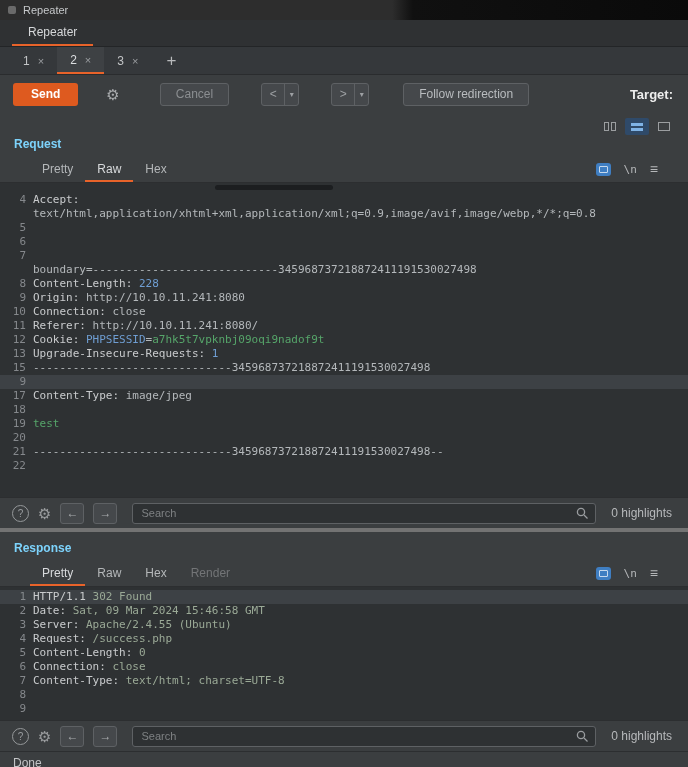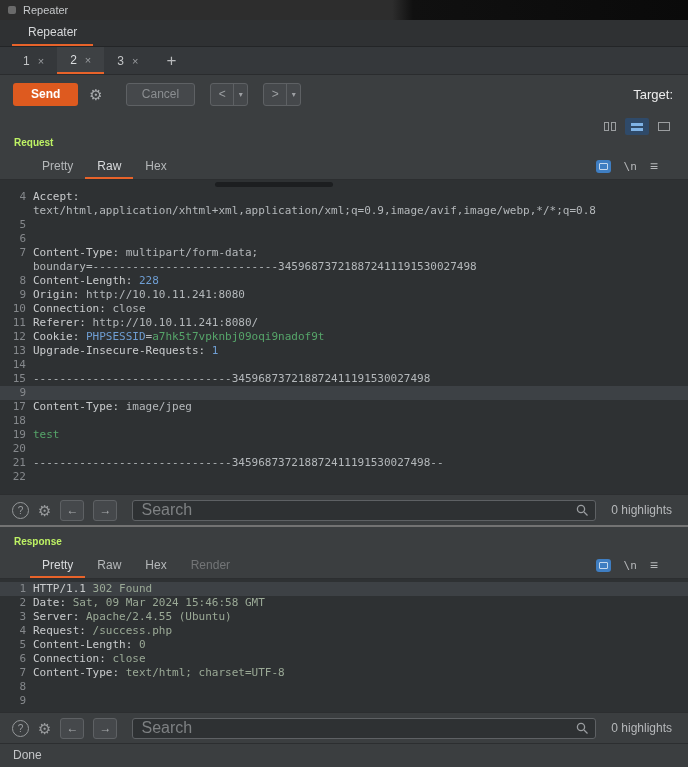--- a/index.html
+++ b/index.html
@@ -24,43 +24,43 @@
   .maintab{padding:4px 16px 5px;font-size:12px;color:#d6d8da;border-bottom:2px solid #e8632a}
 
   
   .subtabs{height:27px;flex:none;background:#35383b;display:flex;align-items:stretch;padding-left:10px;border-bottom:1px solid #2a2c2e}
   .subtab{display:flex;align-items:center;gap:8px;padding:0 13px;font-size:12px;color:#c2c4c6;cursor:default}
   .subtab .x{color:#9a9da0;font-size:11px}
   .subtab.active{background:#3e4144;color:#dcdee0;border-bottom:2px solid #e8632a}
   .addtab{display:flex;align-items:center;padding:0 11px;font-size:17px;color:#b8babc;margin-left:4px}
 
   
-  .toolbar{height:38px;flex:none;display:flex;align-items:center;gap:11px;padding:0 13px;background:#3b3e40}
+  .toolbar{height:38px;flex:none;display:flex;align-items:center;gap:28px;padding:0 13px;background:#3b3e40}
   .btn-send{background:#de5a1f;color:#fff;font-weight:bold;font-size:12px;border:none;border-radius:3px;height:23px;padding:0 18px}
   .tool-gear{color:#a8abad;font-size:15px;line-height:1}
   .btn{height:23px;box-sizing:border-box;background:#45484b;border:1px solid #5e6164;border-radius:3px;font-size:12px;display:flex;align-items:center;justify-content:center}
   .btn-cancel{color:#8b8e91;padding:0 15px;margin-left:12px}
   .split{display:flex;height:23px;box-sizing:border-box;border:1px solid #5e6164;border-radius:3px;background:#45484b;overflow:hidden;margin-left:4px}
   .split .m{width:22px;display:flex;align-items:center;justify-content:center;color:#9da0a3;font-size:12px}
   .split .a{width:13px;border-left:1px solid #5e6164;display:flex;align-items:center;justify-content:center;color:#9da0a3;font-size:8px}
   .btn-follow{color:#b9bcbf;padding:0 15px;margin-left:6px}
   .spacer{flex:1}
-  .target-label{font-weight:normal;font-size:13px;color:#ededed;padding-right:2px}
+  .target-label{font-weight:bold;font-size:13px;color:#ededed;padding-right:2px}
 
   
   .panel{background:#3b3e40}
   .panel-toggles{display:flex;justify-content:flex-end;gap:3px;padding:5px 12px 0;height:18px}
   .toggle{width:24px;height:17px;border-radius:2px;display:flex;align-items:center;justify-content:center;gap:2px}
   .toggle.sel{background:#2f4a69}
   .g-col{width:5px;height:9px;border:1px solid #9b9ea0;box-sizing:border-box}
   .g-rows{display:flex;flex-direction:column;gap:2px}
   .g-row{width:12px;height:3px;background:#7fb3e6}
   .g-one{width:12px;height:9px;border:1px solid #9b9ea0;box-sizing:border-box}
 
-  .panel-title{font-size:10px;font-weight:bold;color:#bef264;padding:1px 0 6px 14px}
+  .panel-title{font-size:12px;font-weight:bold;color:#7dd3fc;padding:1px 0 6px 14px}
   .resp-head{padding-top:9px}
 
   .msgtabs{display:flex;align-items:flex-end;padding:0 30px;border-bottom:1px solid #2c2e30;background:#3b3e40}
   .mtab{padding:5px 12px 6px;font-size:12px;color:#b4b7b9}
   .mtab.on{color:#d8dadc;border-bottom:2px solid #e8632a;padding-bottom:4px}
   .mtab.dis{color:#737577}
   .mtabs-icons{margin-left:auto;display:flex;align-items:center;gap:13px;padding-bottom:6px}
   .ic-blue{width:15px;height:13px;background:#3f7ec2;border-radius:3px;position:relative}
   .ic-blue::after{content:"";position:absolute;inset:3px;border:1px solid rgba(255,255,255,.7);border-radius:1px}
   .ic-nl{font-family:"DejaVu Sans Mono",monospace;font-size:11px;color:#b6b8ba}
@@ -81,21 +81,21 @@
   .t-rv{color:#9aa996}
   .caret{display:inline-block;width:1px;height:11px;background:#f0f0f0;vertical-align:-1px}
   .hthumb{position:absolute;top:2px;left:215px;width:118px;height:5px;background:#1c1e20;border-radius:3px}
 
   
   .searchbar{height:30px;flex:none;display:flex;align-items:center;gap:9px;padding:0 12px;background:#3b3e40;border-top:1px solid #2c2e30}
   .ic-help{width:15px;height:15px;flex:none;border:1px solid #95989a;border-radius:50%;color:#9a9da0;font-size:10px;display:flex;align-items:center;justify-content:center}
   .sb-gear{color:#9a9c9e;font-size:15px;line-height:1}
   .nav-btn{width:24px;height:21px;flex:none;box-sizing:border-box;background:#45484b;border:1px solid #5e6164;border-radius:3px;color:#aaadaf;font-size:12px;display:flex;align-items:center;justify-content:center}
   .search-wrap{flex:1;position:relative;margin:0 6px}
-  .search-input{width:100%;height:21px;box-sizing:border-box;background:#2e3133;border:1px solid #5e6164;border-radius:3px;color:#c8cacc;font-size:16px;padding:0 24px 0 8px;font-family:"Liberation Sans","DejaVu Sans",sans-serif;outline:none}
+  .search-input{width:100%;height:21px;box-sizing:border-box;background:#2e3133;border:1px solid #5e6164;border-radius:3px;color:#c8cacc;font-size:11px;padding:0 24px 0 8px;font-family:"Liberation Sans","DejaVu Sans",sans-serif;outline:none}
   .search-input::placeholder{color:#7e8183}
   .search-glass{position:absolute;right:7px;top:4px}
   .highlights{font-size:12px;color:#b7b9bb;white-space:nowrap;padding-right:4px}
 
   
   .statusbar{height:21px;flex:none;display:flex;align-items:center;padding-left:13px;font-size:12px;color:#c3c5c7;border-top:1px solid #2c2e30;background:#3b3e40}
 </style>
 </head>
 <body>
 
@@ -133,20 +133,21 @@
     <span class="tool-gear">⚙</span>
     <div class="btn btn-cancel">Cancel</div>
     <div class="split">
       <span class="m">&lt;</span>
       <span class="a">▾</span>
     </div>
     <div class="split">
       <span class="m">&gt;</span>
       <span class="a">▾</span>
     </div>
+    <div class="btn btn-follow">Follow redirection</div>
     <div class="spacer"></div>
     <span class="target-label">Target:</span>
   </div>
 
   <section class="panel">
     <div class="panel-toggles">
       <div class="toggle">
         <span class="g-col"></span>
         <span class="g-col"></span>
       </div>
@@ -173,29 +174,28 @@
       </div>
     </div>
 
     <div class="editor req">
       <div class="hthumb"></div>
       <div>
           <div class="eline"><span class="gut">4</span><span class="code"><span class="t-h">Accept:</span></span></div>
           <div class="eline"><span class="gut"></span><span class="code"><span class="t-p">text/html,application/xhtml+xml,application/xml;q=0.9,image/avif,image/webp,*/*;q=0.8</span></span></div>
           <div class="eline"><span class="gut">5</span></div>
           <div class="eline"><span class="gut">6</span></div>
-          <div class="eline"><span class="gut">7</span><span class="code"><span class="t-h">Content-Type:</span><span class="t-p"> multipart/form-data;</span></span></div>
+          <div class="eline"><span class="gut">7</span></div>
           <div class="eline"><span class="gut"></span><span class="code"><span class="t-p">boundary=----------------------------345968737218872411191530027498</span></span></div>
           <div class="eline"><span class="gut">8</span><span class="code"><span class="t-h">Content-Length:</span><span class="t-p"> </span><span class="t-b">228</span></span></div>
           <div class="eline"><span class="gut">9</span><span class="code"><span class="t-h">Origin:</span><span class="t-p"> http://10.10.11.241:8080</span></span></div>
           <div class="eline"><span class="gut">10</span><span class="code"><span class="t-h">Connection:</span><span class="t-p"> close</span></span></div>
           <div class="eline"><span class="gut">11</span><span class="code"><span class="t-h">Referer:</span><span class="t-p"> http://10.10.11.241:8080/</span></span></div>
           <div class="eline"><span class="gut">12</span><span class="code"><span class="t-h">Cookie:</span><span class="t-p"> </span><span class="t-b">PHPSESSID</span><span class="t-p">=</span><span class="t-g">a7hk5t7vpknbj09oqi9nadof9t</span></span></div>
           <div class="eline"><span class="gut">13</span><span class="code"><span class="t-h">Upgrade-Insecure-Requests:</span><span class="t-p"> </span><span class="t-b">1</span></span></div>
-          <div class="eline"><span class="gut">14</span><span class="code"></span></div>
           <div class="eline"><span class="gut">15</span><span class="code"><span class="t-p">------------------------------345968737218872411191530027498</span></span></div>
           <div class="eline cur"><span class="gut">9</span></div>
           <div class="eline"><span class="gut">17</span><span class="code"><span class="t-h">Content-Type:</span><span class="t-p"> image/jpeg</span></span></div>
           <div class="eline"><span class="gut">18</span><span class="code"></span></div>
           <div class="eline"><span class="gut">19</span><span class="code"><span class="t-g">test</span></span></div>
           <div class="eline"><span class="gut">20</span><span class="code"></span></div>
           <div class="eline"><span class="gut">21</span><span class="code"><span class="t-p">------------------------------345968737218872411191530027498--</span></span></div>
           <div class="eline"><span class="gut">22</span><span class="code"></span></div>
         </div>
     </div>
@@ -213,21 +213,21 @@
         <input class="search-input" type="text" placeholder="Search" style="">
         <svg class="search-glass" width="13" height="13" viewBox="0 0 13 13">
           <circle cx="5" cy="5" r="3.6" fill="none" stroke="#9a9da0" stroke-width="1.3"></circle>
           <line x1="8" y1="8" x2="11.5" y2="11.5" stroke="#9a9da0" stroke-width="1.3"></line>
         </svg>
       </span>
       <span class="highlights">0 highlights</span>
     </div>
   </section>
 
-  <section class="panel" style="border-top:2px solid #737373">
+  <section class="panel" style="border-top:4px solid #737373">
     <div class="panel-title resp-head">Response</div>
 
     <div class="msgtabs">
       <div class="mtab on">Pretty</div>
       <div class="mtab">Raw</div>
       <div class="mtab">Hex</div>
       <div class="mtab dis">Render</div>
       <div class="mtabs-icons">
         <span class="ic-blue"></span>
         <span class="ic-nl">\n</span>

